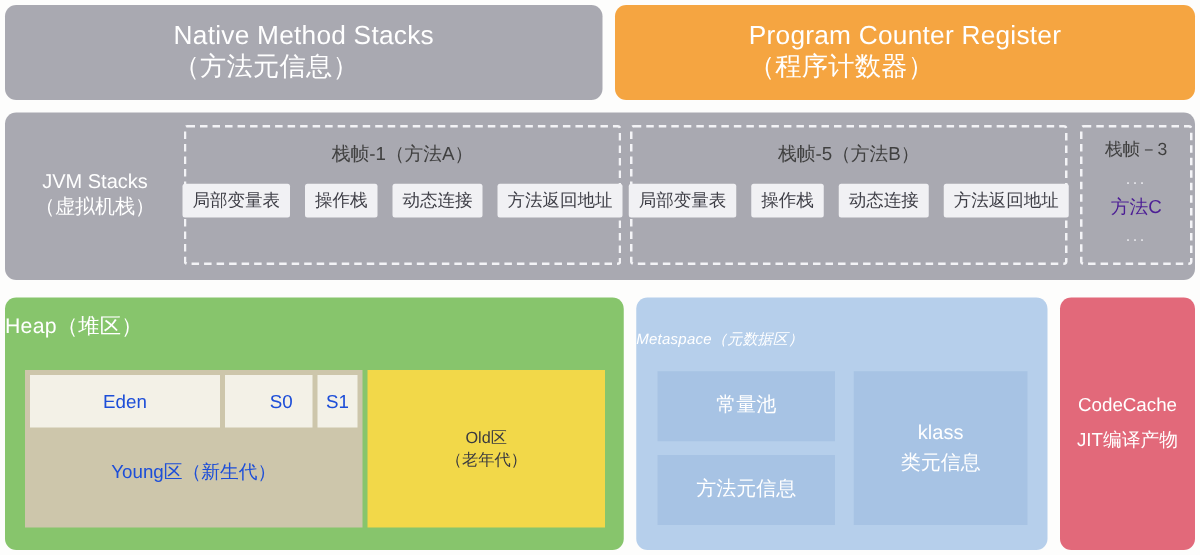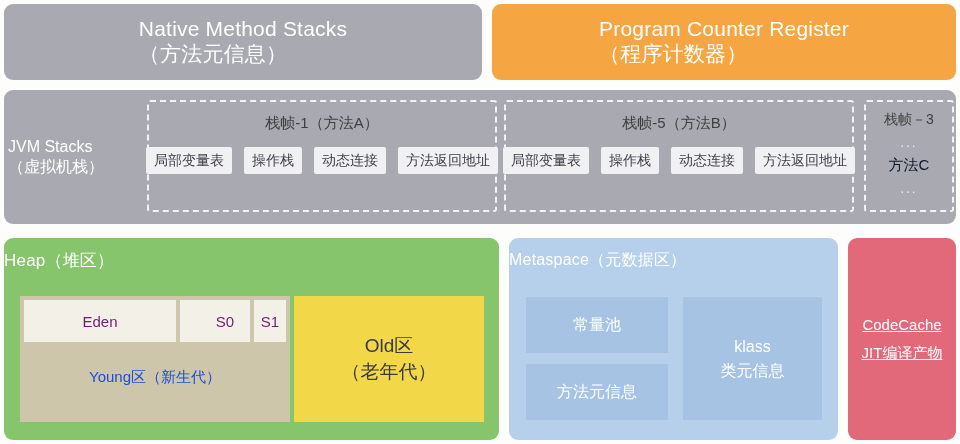--- a/index.html
+++ b/index.html
@@ -52,20 +52,21 @@
   
   #jvm-stacks {
     left: 4px; top: 90px; width: 952px; height: 134px;
   }
   #jvm-stacks-label {
     position: absolute;
     left: 4px; top: 50%; transform: translateY(-50%);
     width: 136px;
     color: #ffffff;
     font-size: 16px;
+    text-align: center;
     line-height: 1.28;
   }
 
   .stack-frame {
     position: absolute;
     top: 10px;
     height: 112px;
     border: 2px dashed #f3f3f6;
     border-radius: 3px;
     box-sizing: border-box;
@@ -101,21 +102,21 @@
   }
   #stack-frame-3 .frame-title { margin-top: 0; font-size: 14px; }
   .frame-ellipsis {
     color: #e9e9ee;
     font-size: 13px;
     letter-spacing: 2px;
     line-height: 1;
     margin: 7px 0;
   }
   #stack-frame-3 .frame-sub {
-    color: #0f172a;
+    color: #4c1d95;
     font-size: 15px;
     white-space: nowrap;
   }
 
   
   #heap {
     left: 4px; top: 238px; width: 495px; height: 202px;
     background: #87c56c;
   }
   #heap > .panel-title { font-size: 17px; padding-top: 13px; }
@@ -128,21 +129,21 @@
   }
   .young-top-row {
     display: flex;
     height: 46px;
     padding: 4px 4px 0 4px;
     gap: 4px;
     box-sizing: border-box;
   }
   .young-cell {
     background: #f3f1e7;
-    color: #701a75;
+    color: #1d4ed8;
     font-size: 15px;
     display: flex;
     align-items: center;
     justify-content: center;
   }
   #heap-eden { flex: 0 0 152px; }
   #heap-s0   { flex: 0 0 50px; padding-left: 20px; }
   #heap-s1   { flex: 1 1 auto; }
   #young-gen-label {
     position: absolute;
@@ -156,31 +157,31 @@
     position: absolute;
     left: 290px; top: 58px; width: 190px; height: 126px;
     background: #f2d849;
     display: flex;
     align-items: center;
     justify-content: center;
     box-sizing: border-box;
   }
   #old-gen-label {
     color: #3a3a40;
-    font-size: 19px;
+    font-size: 13px;
     text-align: center;
     line-height: 1.35;
   }
 
   
   #metaspace {
     left: 509px; top: 238px; width: 329px; height: 202px;
     background: #b6cfeb;
   }
-  #metaspace > .panel-title { font-size: 16px; padding-top: 13px; }
+  #metaspace > .panel-title { font-size: 12px; padding-top: 26px; font-style: italic; }
 
   .meta-box {
     position: absolute;
     background: #a7c3e4;
     color: #ffffff;
     display: flex;
     align-items: center;
     justify-content: center;
     text-align: center;
     font-size: 16px;
@@ -197,21 +198,20 @@
     background: #e2697a;
     display: flex;
     align-items: center;
     justify-content: center;
   }
   #code-cache-label {
     color: #ffffff;
     text-align: center;
     font-size: 15px;
     line-height: 1.9;
-    text-decoration: underline;
   }
 </style>
 </head>
 <body>
 
 <div id="canvas">
 
   <div class="panel gray-fill" id="native-method-stacks">
     <div class="panel-title">
       <span>Native Method Stacks</span><br>

